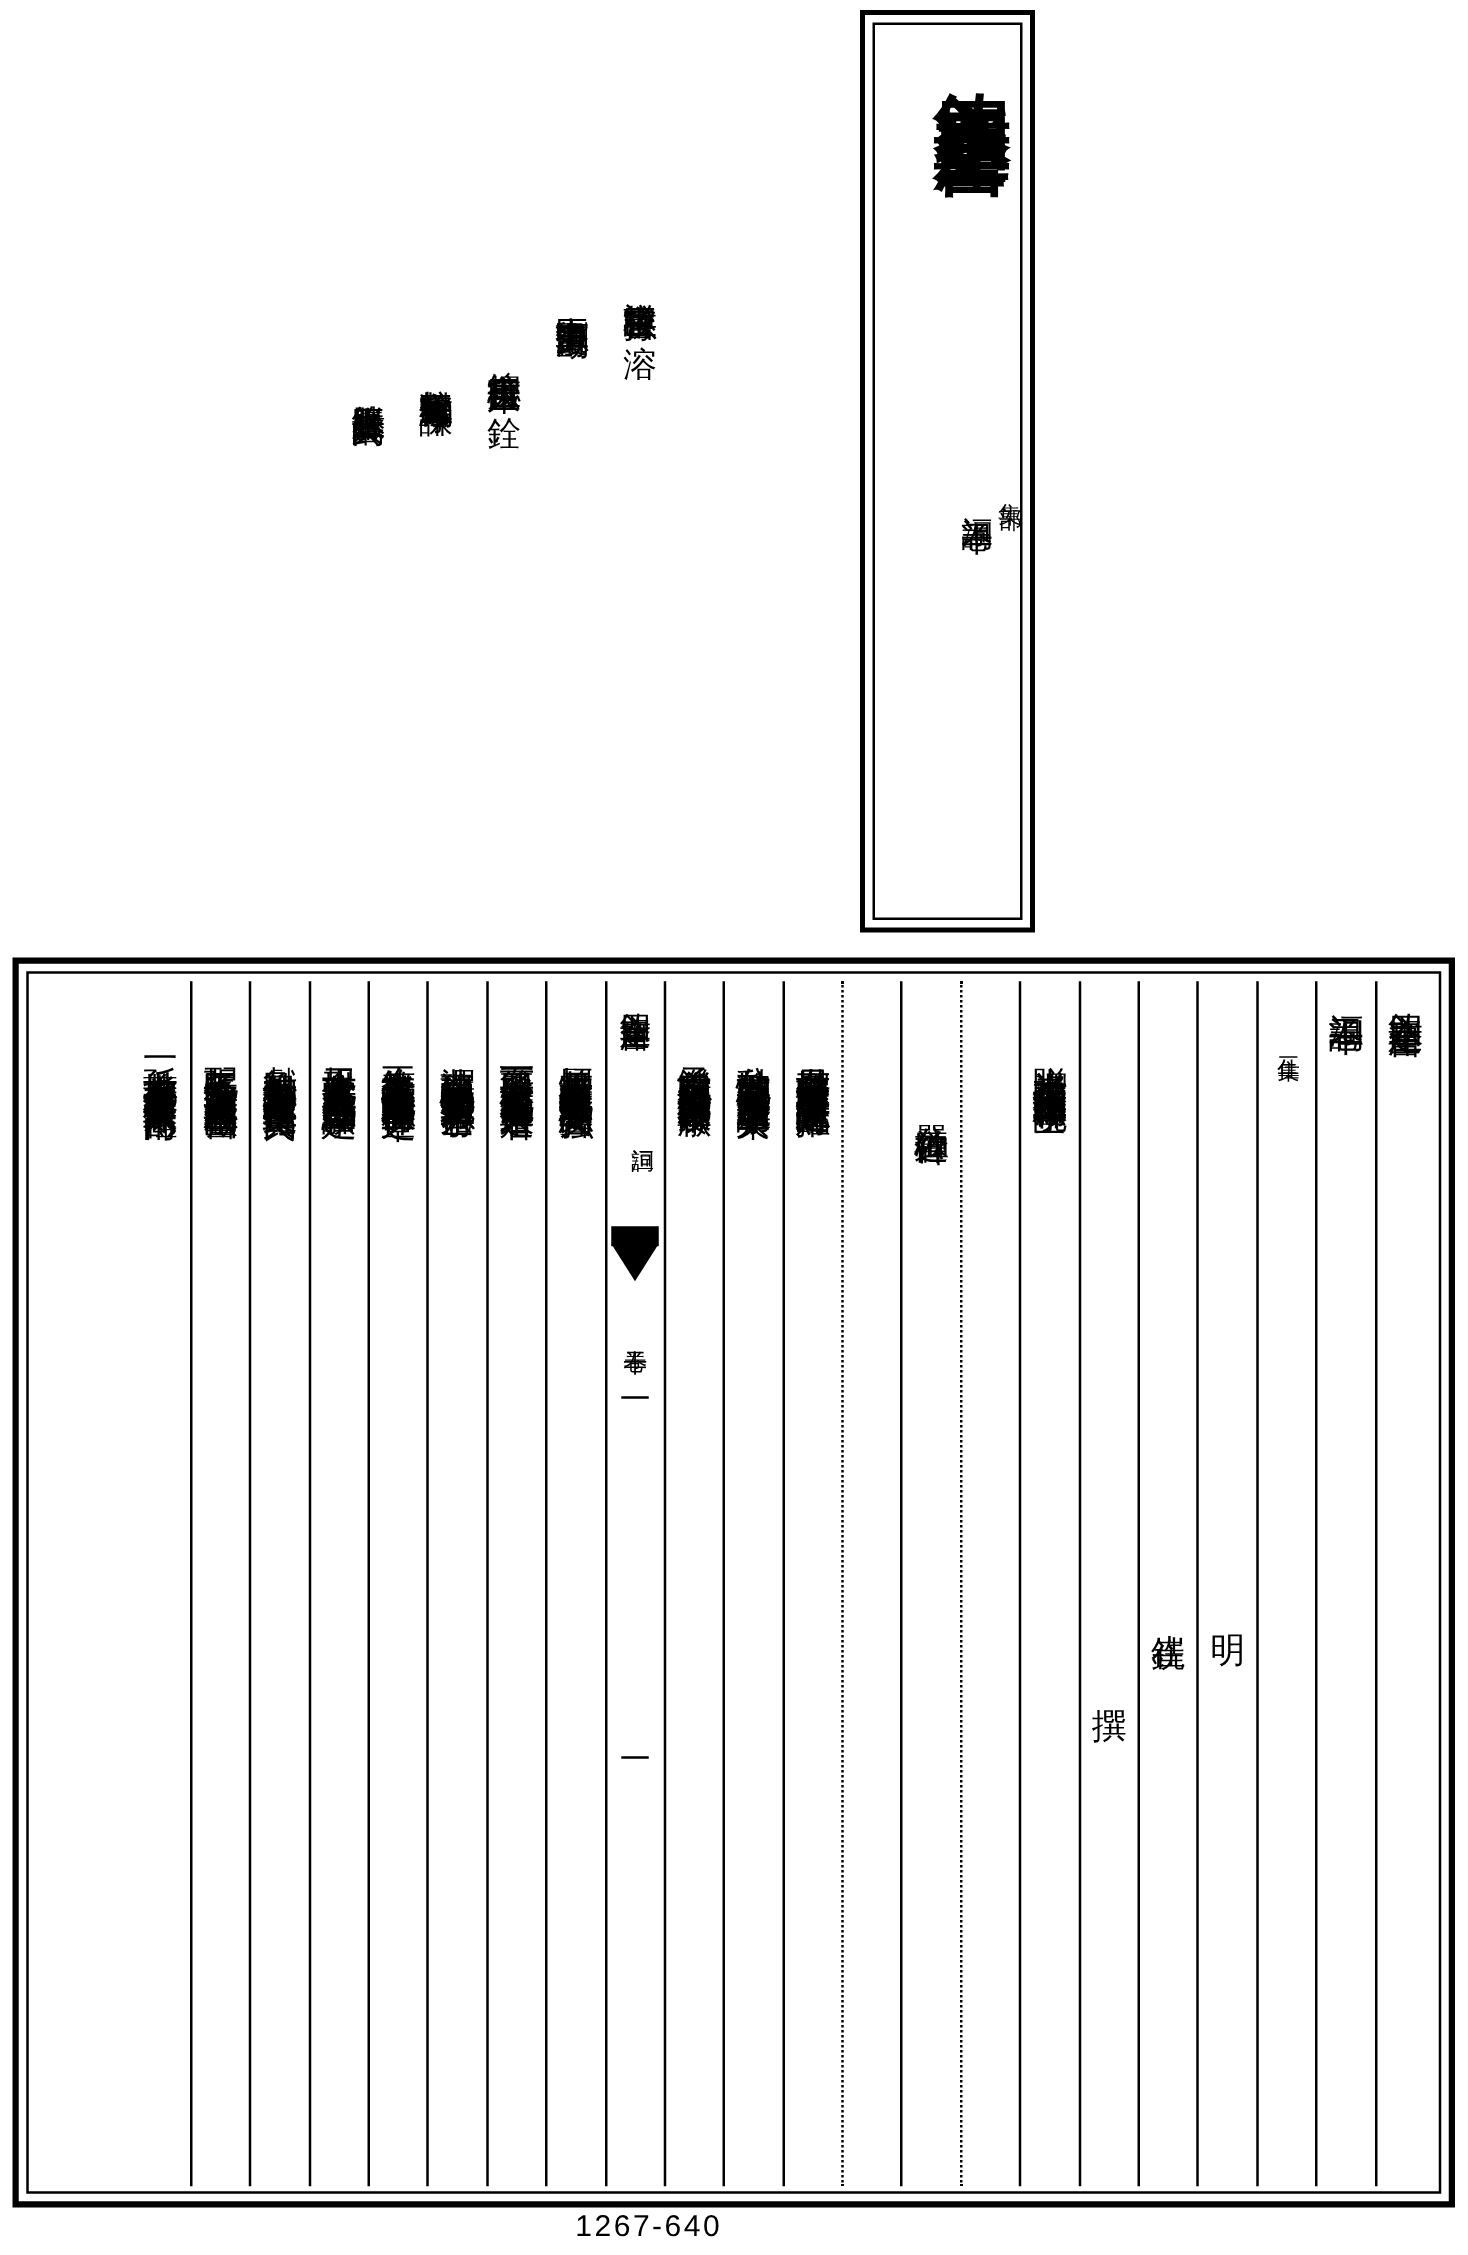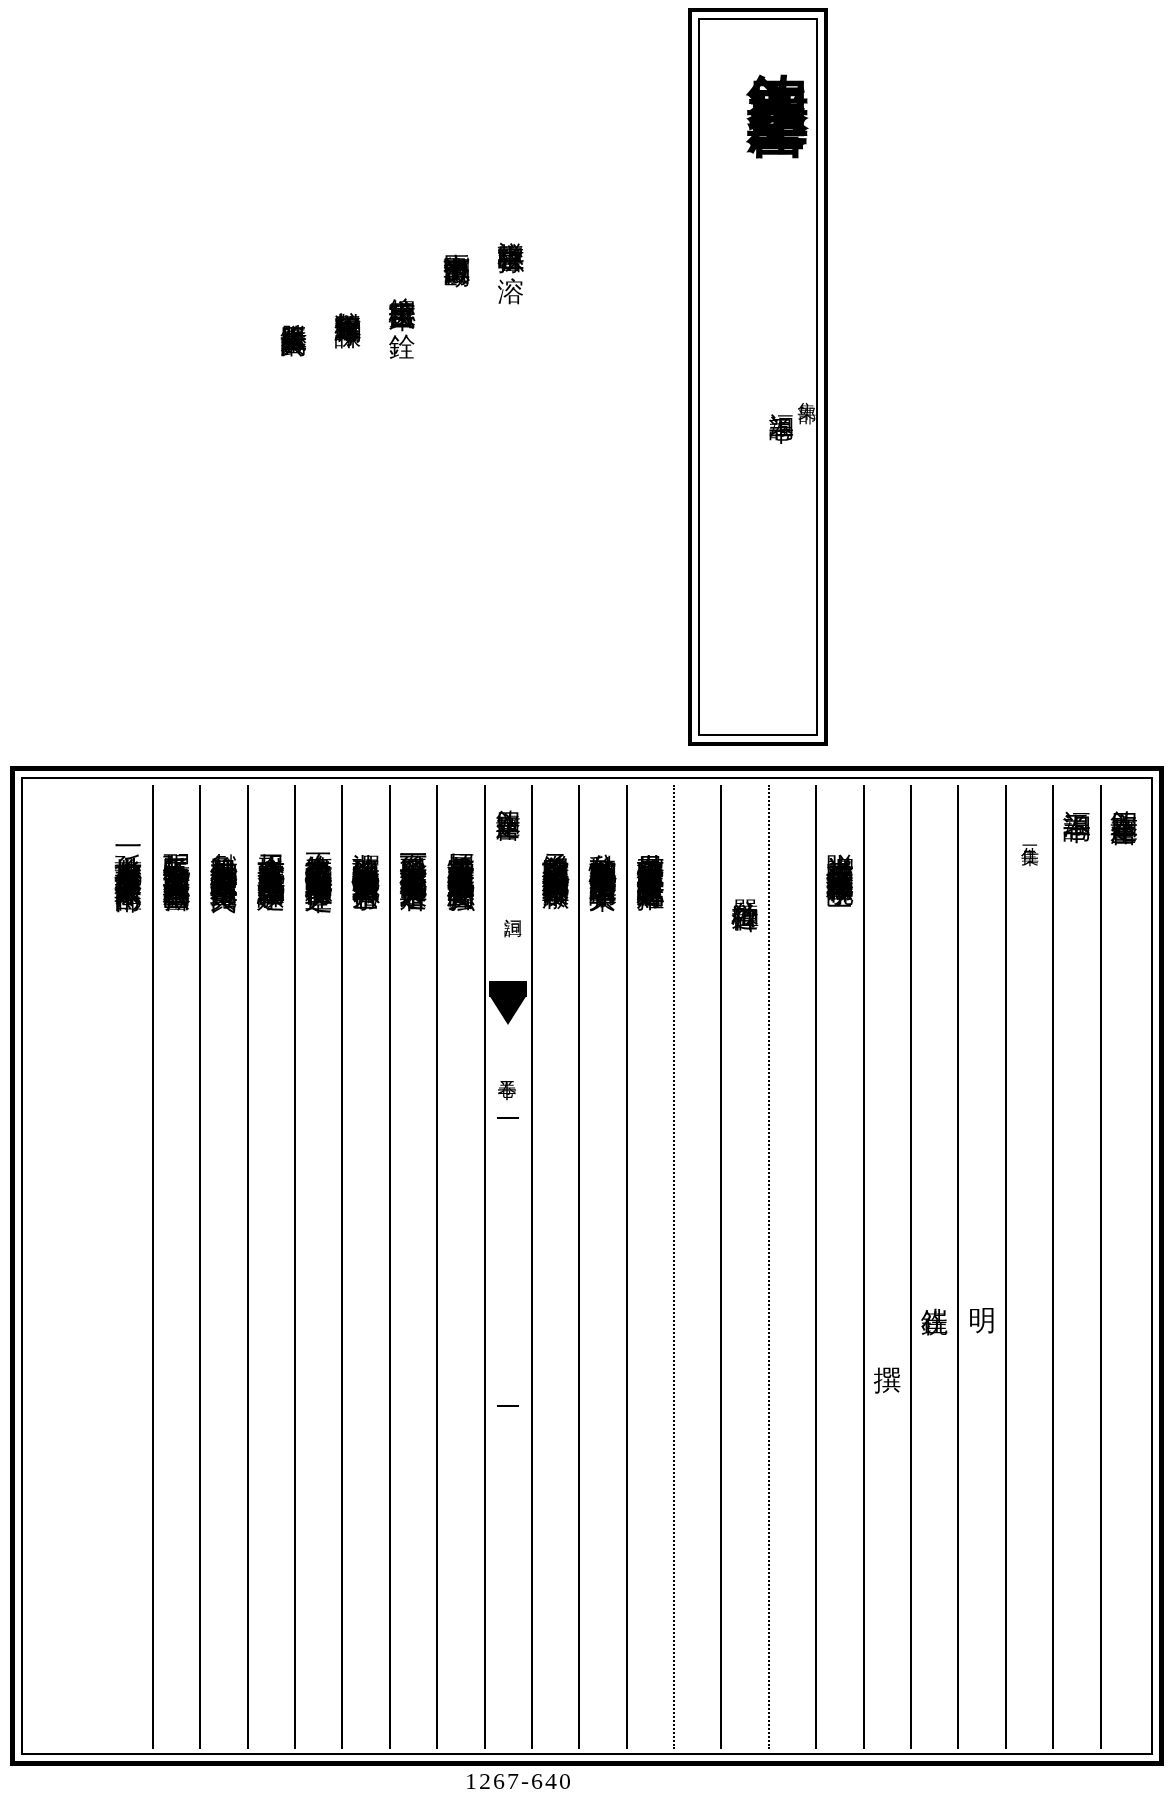--- a/index.html
+++ b/index.html
@@ -231,21 +231,21 @@
 
   
   .footer {
     position: absolute;
     left: 0;
     top: 1768px;
     width: 1038px;
     text-align: center;
     font-size: 24px;
     letter-spacing: 2px;
-    font-family: Liberation Serif, serif;
+    font-family: Liberation Sans, sans-serif;
   }
 </style>
 </head>
 <body>
 
 <div class="page">
 
   <div class="title-block">
     <div class="title-block-inner"></div>
   </div>

